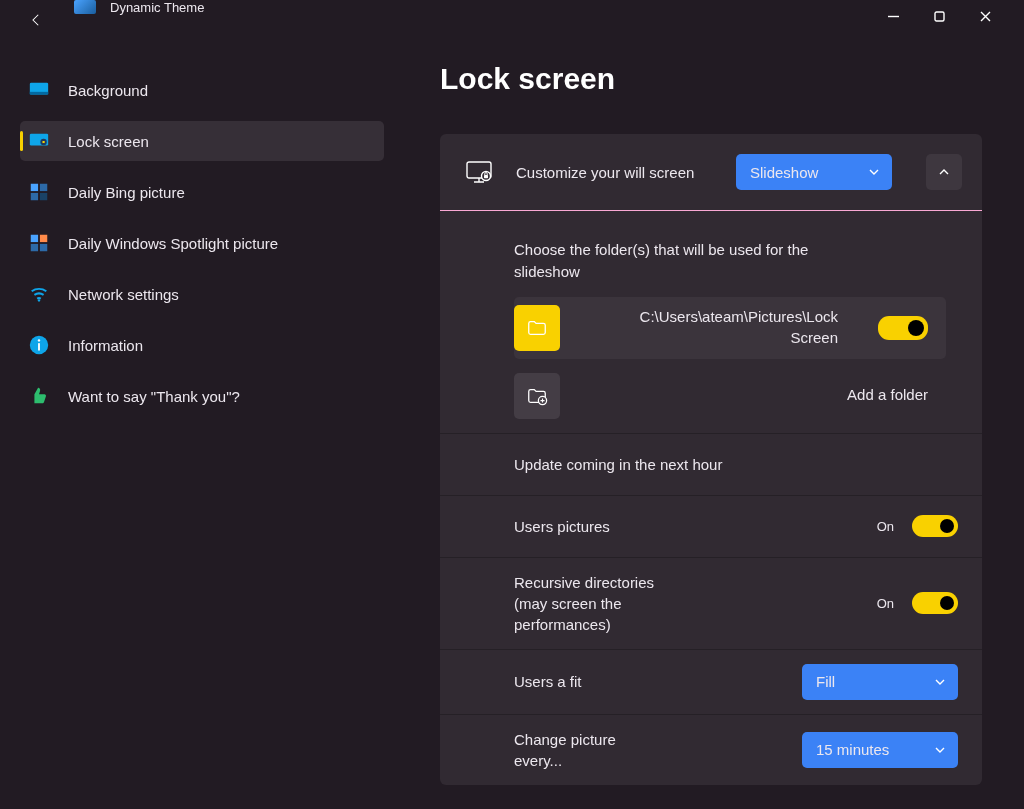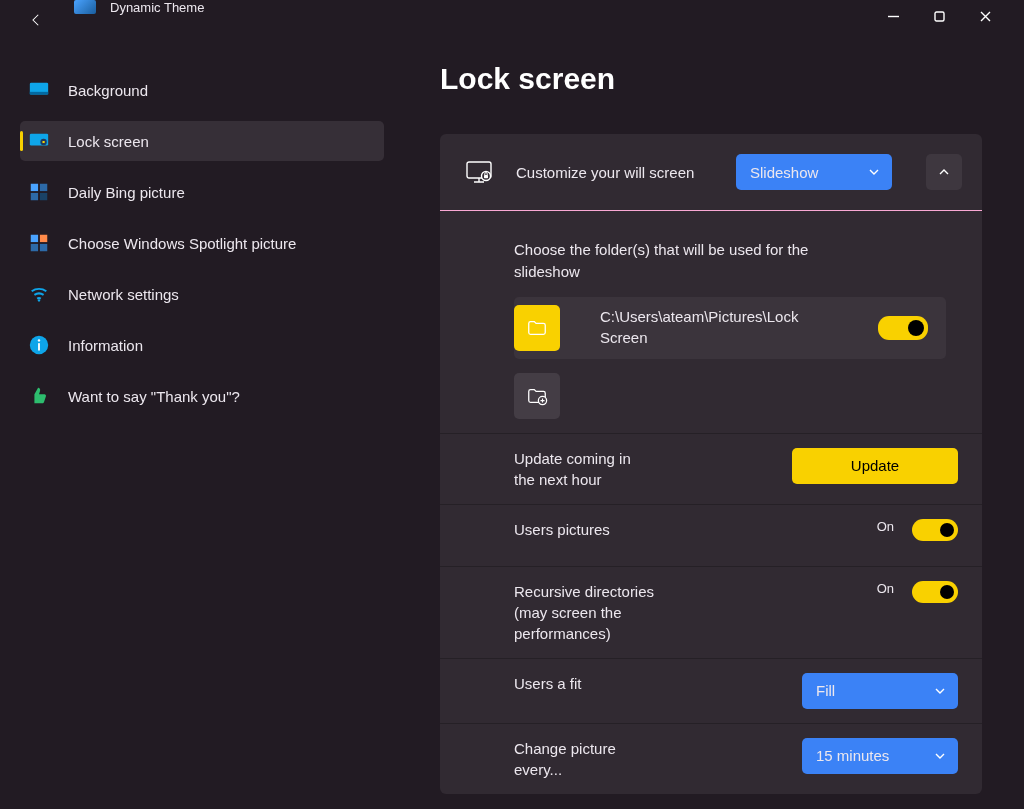--- a/index.html
+++ b/index.html
@@ -34,32 +34,32 @@
   .panel-header { height: 76px; display: flex; align-items: center; padding: 0 20px 0 26px; gap: 24px; }
   .panel-header .hicon { width: 26px; height: 22px; }
   .panel-header .htext { font-size: 15px; flex: 1; color: #ece7ee; }
   .select { height: 36px; min-width: 156px; padding: 0 34px 0 14px; background: #3b82f6; border-radius: 5px; display: flex; align-items: center; font-size: 15px; position: relative; cursor: pointer; color: #ece7ee; }
   .select .chev { position: absolute; right: 12px; top: 50%; transform: translateY(-50%); }
   .expand-btn { width: 36px; height: 36px; display: flex; align-items: center; justify-content: center; border-radius: 5px; background: #3e373f; cursor: pointer; margin-left: 10px; }
 
   .panel-body { border-top: 1px solid #f9a8d4; padding: 28px 20px 6px 74px; }
   .body-label { font-size: 15px; line-height: 1.45; color: #ece7ee; margin-bottom: 14px; max-width: 360px; }
 
-  .folder-row { height: 62px; display: flex; align-items: center; gap: 40px; padding: 0 18px 0 0; border-radius: 5px; max-width: 432px; }
+  .folder-row { height: 62px; display: flex; align-items: center; gap: 40px; padding: 0 18px 0 0; border-radius: 5px; max-width: 432px; text-align: right; }
   .folder-row.active { background: #3b343c; }
   .folder-ico { width: 46px; height: 46px; border-radius: 5px; display: flex; align-items: center; justify-content: center; background: #443d45; }
   .folder-ico.primary { background: #f9d100; }
   .folder-text { flex: 1; font-size: 15px; color: #ece7ee; line-height: 1.35; }
 
   .toggle { width: 46px; height: 22px; background: #f9d100; border-radius: 11px; position: relative; cursor: pointer; flex-shrink: 0; }
   .toggle::after { content: ""; position: absolute; width: 14px; height: 14px; background: #000; border-radius: 50%; top: 4px; right: 4px; }
   .toggle-lg { width: 50px; height: 24px; }
   .toggle-lg::after { width: 16px; height: 16px; }
 
-  .srow { display: flex; align-items: flex-start; min-height: 62px; border-top: 1px solid #252026; padding: 14px 24px 14px 74px; gap: 18px; }
+  .srow { display: flex; align-items: center; min-height: 62px; border-top: 1px solid #252026; padding: 14px 24px 14px 74px; gap: 18px; }
   .srow .slabel { flex: 1; font-size: 15px; color: #ece7ee; line-height: 1.4; max-width: 280px; }
   .srow .state { font-size: 13px; color: #ece7ee; }
   .btn-primary { height: 36px; padding: 0 48px; background: #f9d100; color: #000; border-radius: 5px; display: flex; align-items: center; justify-content: center; font-size: 15px; cursor: pointer; min-width: 166px; }
   .srow .select { min-width: 156px; }
 
   svg { stroke: #fff; fill: none; stroke-width: 1.4; }
 </style>
 </head>
 <body>
 
@@ -125,21 +125,21 @@
     </div>
     <div class="nav-item">
       <span class="nav-icon">
           <svg viewBox="0 0 24 24">
             <rect x="3" y="3" width="8" height="8" fill="#4aa3ff" stroke="none"></rect>
             <rect x="13" y="3" width="8" height="8" fill="#ff8a4a" stroke="none"></rect>
             <rect x="3" y="13" width="8" height="8" fill="#2d6aa8" stroke="none"></rect>
             <rect x="13" y="13" width="8" height="8" fill="#2d6aa8" stroke="none"></rect>
           </svg>
         </span>
-      <span class="nav-label">Choose Windows Spotlight picture</span>
+      <span class="nav-label">Daily Windows Spotlight picture</span>
     </div>
     <div class="nav-item">
       <span class="nav-icon">
           <svg viewBox="0 0 24 24">
             <path d="M4 9a14 14 0 0 1 16 0 M7 13a9 9 0 0 1 10 0 M10 17a4 4 0 0 1 4 0" stroke="#0ea5e9" stroke-width="2.2" fill="none"></path>
             <circle cx="12" cy="19" r="1.3" fill="#0ea5e9" stroke="none"></circle>
           </svg>
         </span>
       <span class="nav-label">Network settings</span>
     </div>
@@ -204,29 +204,27 @@
         </div>
 
         <div class="folder-row" style="margin-top:6px">
           <div class="folder-ico">
             <svg width="22" height="22" viewBox="0 0 24 24">
                 <path d="M3 7a2 2 0 0 1 2-2h4l2 2h8a2 2 0 0 1 2 2v8a2 2 0 0 1-2 2H5a2 2 0 0 1-2-2V7z"></path>
                 <circle cx="18" cy="17" r="4.5" fill="#443d45"></circle>
                 <path d="M18 14.8v4.4M15.8 17h4.4" stroke-width="1.2"></path>
               </svg>
           </div>
+          <span class="folder-text">Add a folder</span>
         </div>
       </div>
 
       <div class="srow">
         <span class="slabel" style="max-width:230px">Update coming in the next hour</span>
         <div style="flex:1"></div>
-        <div class="btn-primary">
-            <span>Update</span>
-          </div>
       </div>
 
       <div class="srow">
         <span class="slabel">Users pictures</span>
         <div style="flex:1"></div>
         <span class="state">On</span>
         <div class="toggle"></div>
       </div>
 
       <div class="srow">

